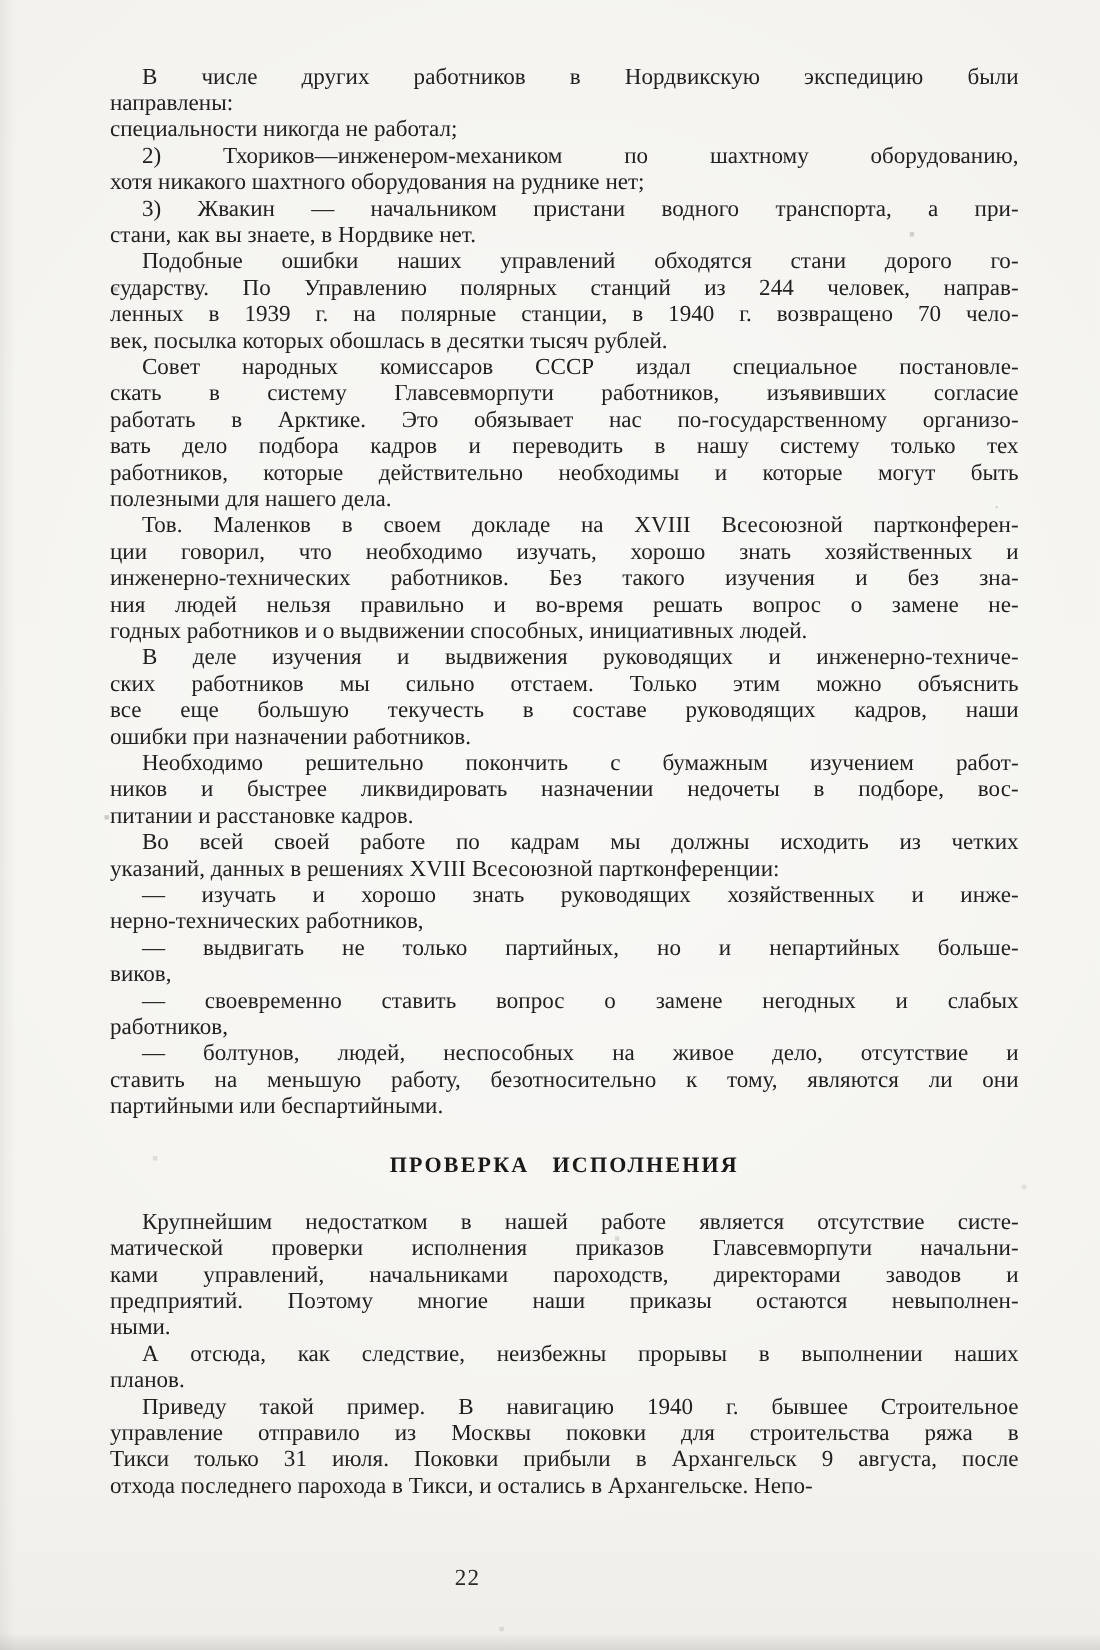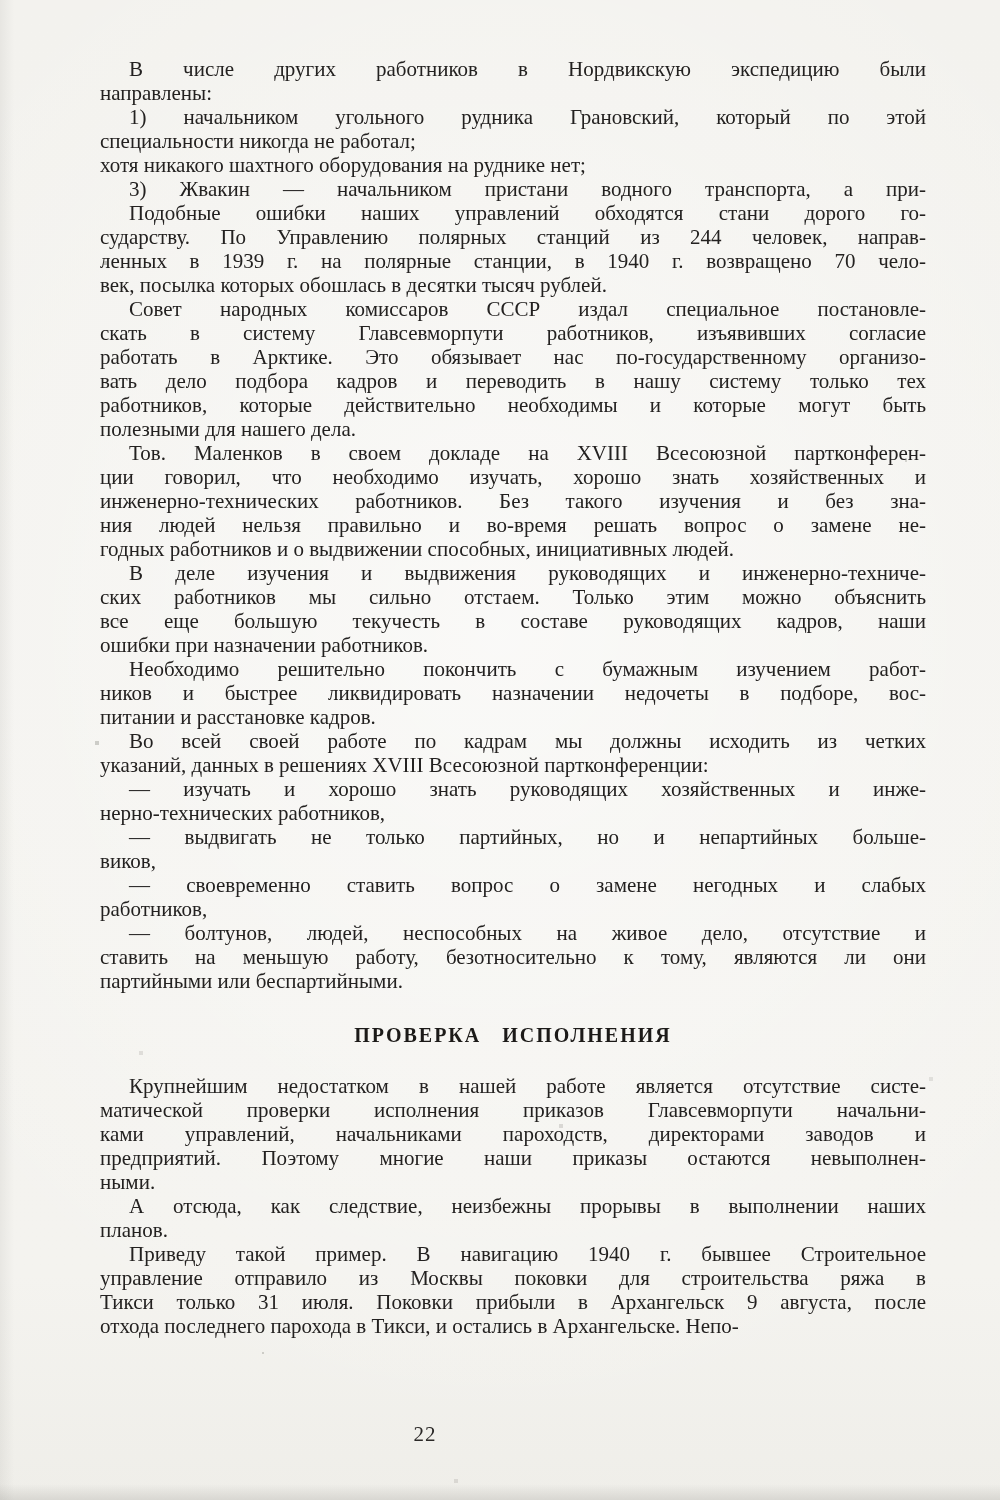--- a/index.html
+++ b/index.html
@@ -89,28 +89,29 @@
 <body>
 
 <div class="page" style="color: rgb(35, 33, 32); text-decoration: underline;">
   <div class="left-shade"></div>
   <div class="text-block">
       <div class="paragraph">
         <div class="line first">В числе других работников в Нордвикскую экспедицию были</div>
         <div class="line last">направлены:</div>
       </div>
       <div class="paragraph">
-        <div class="line first">1) начальником угольного рудника Грановский, который по этой</div>
         <div class="line last">специальности никогда не работал;</div>
       </div>
       <div class="paragraph">
+        <div class="line first">2) Тхориков—инженером-механиком по шахтному оборудованию,</div>
         <div class="line last">хотя никакого шахтного оборудования на руднике нет;</div>
       </div>
       <div class="paragraph">
         <div class="line first">3) Жвакин — начальником пристани водного транспорта, а при-</div>
+        <div class="line last">стани, как вы знаете, в Нордвике нет.</div>
       </div>
       <div class="paragraph">
         <div class="line first">Подобные ошибки наших управлений обходятся стани дорого го-</div>
         <div class="line">сударству. По Управлению полярных станций из 244 человек, направ-</div>
         <div class="line">ленных в 1939 г. на полярные станции, в 1940 г. возвращено 70 чело-</div>
         <div class="line last">век, посылка которых обошлась в десятки тысяч рублей.</div>
       </div>
       <div class="paragraph">
         <div class="line first">Совет народных комиссаров СССР издал специальное постановле-</div>
         <div class="line">скать в систему Главсевморпути работников, изъявивших согласие</div>

